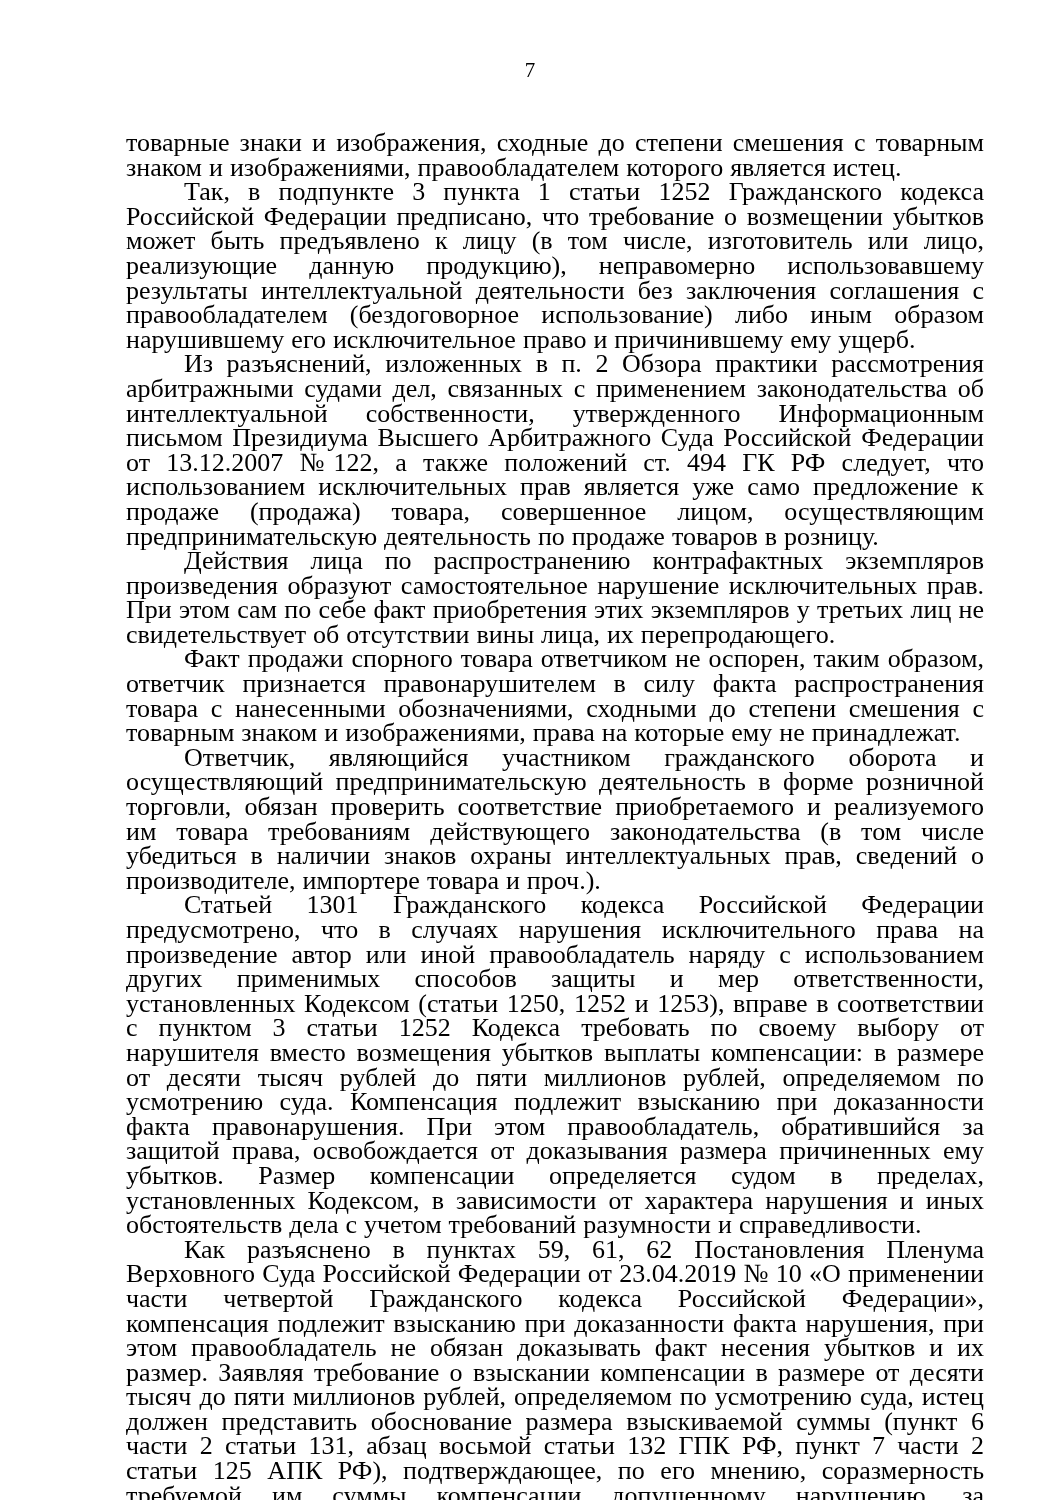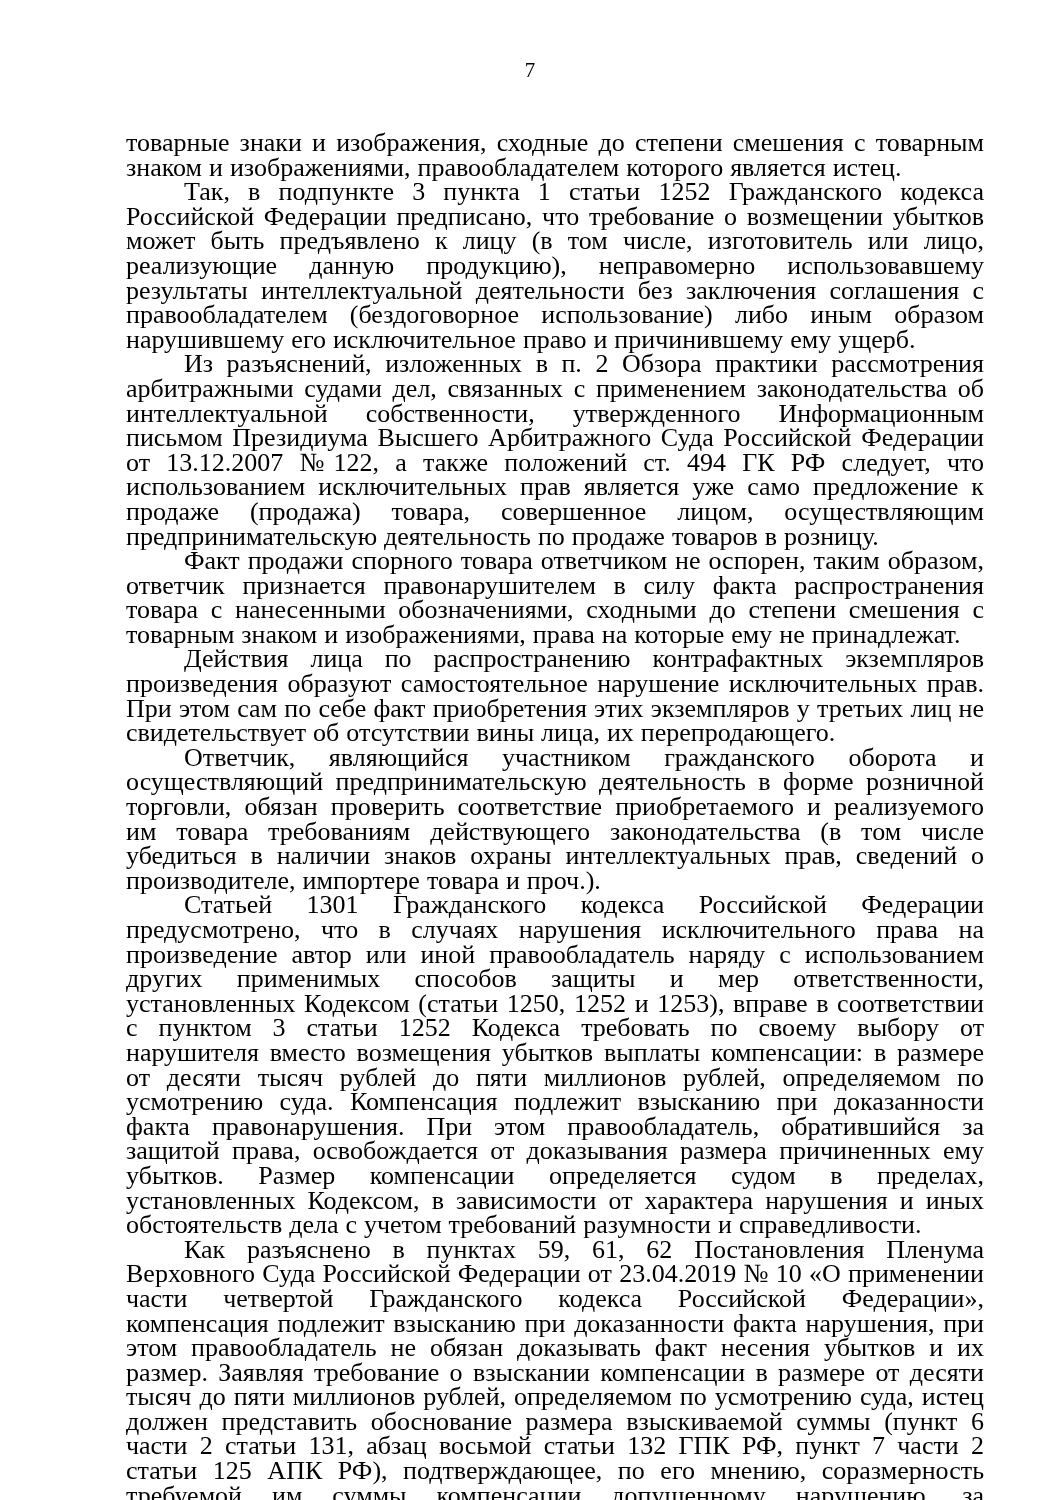--- a/index.html
+++ b/index.html
@@ -53,19 +53,19 @@
 </head>
 <body>
 
 <div class="page">
   <div class="page-number">7</div>
 
   <div class="content">
     <p class="continuation">товарные знаки и изображения, сходные до степени смешения с товарным знаком и изображениями, правообладателем которого является истец.</p>
     <p>Так, в подпункте 3 пункта 1 статьи 1252 Гражданского кодекса Российской Федерации предписано, что требование о возмещении убытков может быть предъявлено к лицу (в том числе, изготовитель или лицо, реализующие данную продукцию), неправомерно использовавшему результаты интеллектуальной деятельности без заключения соглашения с правообладателем (бездоговорное использование) либо иным образом нарушившему его исключительное право и причинившему ему ущерб.</p>
     <p>Из разъяснений, изложенных в п. 2 Обзора практики рассмотрения арбитражными судами дел, связанных с применением законодательства об интеллектуальной собственности, утвержденного Информационным письмом Президиума Высшего Арбитражного Суда Российской Федерации от 13.12.2007 №122, а также положений ст. 494 ГК РФ следует, что использованием исключительных прав является уже само предложение к продаже (продажа) товара, совершенное лицом, осуществляющим предпринимательскую деятельность по продаже товаров в розницу.</p>
+    <p>Действия лица по распространению контрафактных экземпляров произведения образуют самостоятельное нарушение исключительных прав. При этом сам по себе факт приобретения этих экземпляров у третьих лиц не свидетельствует об отсутствии вины лица, их перепродающего.</p>
     <p>Факт продажи спорного товара ответчиком не оспорен, таким образом, ответчик признается правонарушителем в силу факта распространения товара с нанесенными обозначениями, сходными до степени смешения с товарным знаком и изображениями, права на которые ему не принадлежат.</p>
-    <p>Действия лица по распространению контрафактных экземпляров произведения образуют самостоятельное нарушение исключительных прав. При этом сам по себе факт приобретения этих экземпляров у третьих лиц не свидетельствует об отсутствии вины лица, их перепродающего.</p>
     <p>Ответчик, являющийся участником гражданского оборота и осуществляющий предпринимательскую деятельность в форме розничной торговли, обязан проверить соответствие приобретаемого и реализуемого им товара требованиям действующего законодательства (в том числе убедиться в наличии знаков охраны интеллектуальных прав, сведений о производителе, импортере товара и проч.).</p>
     <p>Статьей 1301 Гражданского кодекса Российской Федерации предусмотрено, что в случаях нарушения исключительного права на произведение автор или иной правообладатель наряду с использованием других применимых способов защиты и мер ответственности, установленных Кодексом (статьи 1250, 1252 и 1253), вправе в соответствии с пунктом 3 статьи 1252 Кодекса требовать по своему выбору от нарушителя вместо возмещения убытков выплаты компенсации: в размере от десяти тысяч рублей до пяти миллионов рублей, определяемом по усмотрению суда. Компенсация подлежит взысканию при доказанности факта правонарушения. При этом правообладатель, обратившийся за защитой права, освобождается от доказывания размера причиненных ему убытков. Размер компенсации определяется судом в пределах, установленных Кодексом, в зависимости от характера нарушения и иных обстоятельств дела с учетом требований разумности и справедливости.</p>
     <p class="page-break">Как разъяснено в пунктах 59, 61, 62 Постановления Пленума Верховного Суда Российской Федерации от 23.04.2019 № 10 «О применении части четвертой Гражданского кодекса Российской Федерации», компенсация подлежит взысканию при доказанности факта нарушения, при этом правообладатель не обязан доказывать факт несения убытков и их размер. Заявляя требование о взыскании компенсации в размере от десяти тысяч до пяти миллионов рублей, определяемом по усмотрению суда, истец должен представить обоснование размера взыскиваемой суммы (пункт 6 части 2 статьи 131, абзац восьмой статьи 132 ГПК РФ, пункт 7 части 2 статьи 125 АПК РФ), подтверждающее, по его мнению, соразмерность требуемой им суммы компенсации допущенному нарушению, за</p>
   </div>
 </div>
 
 </body></html>

